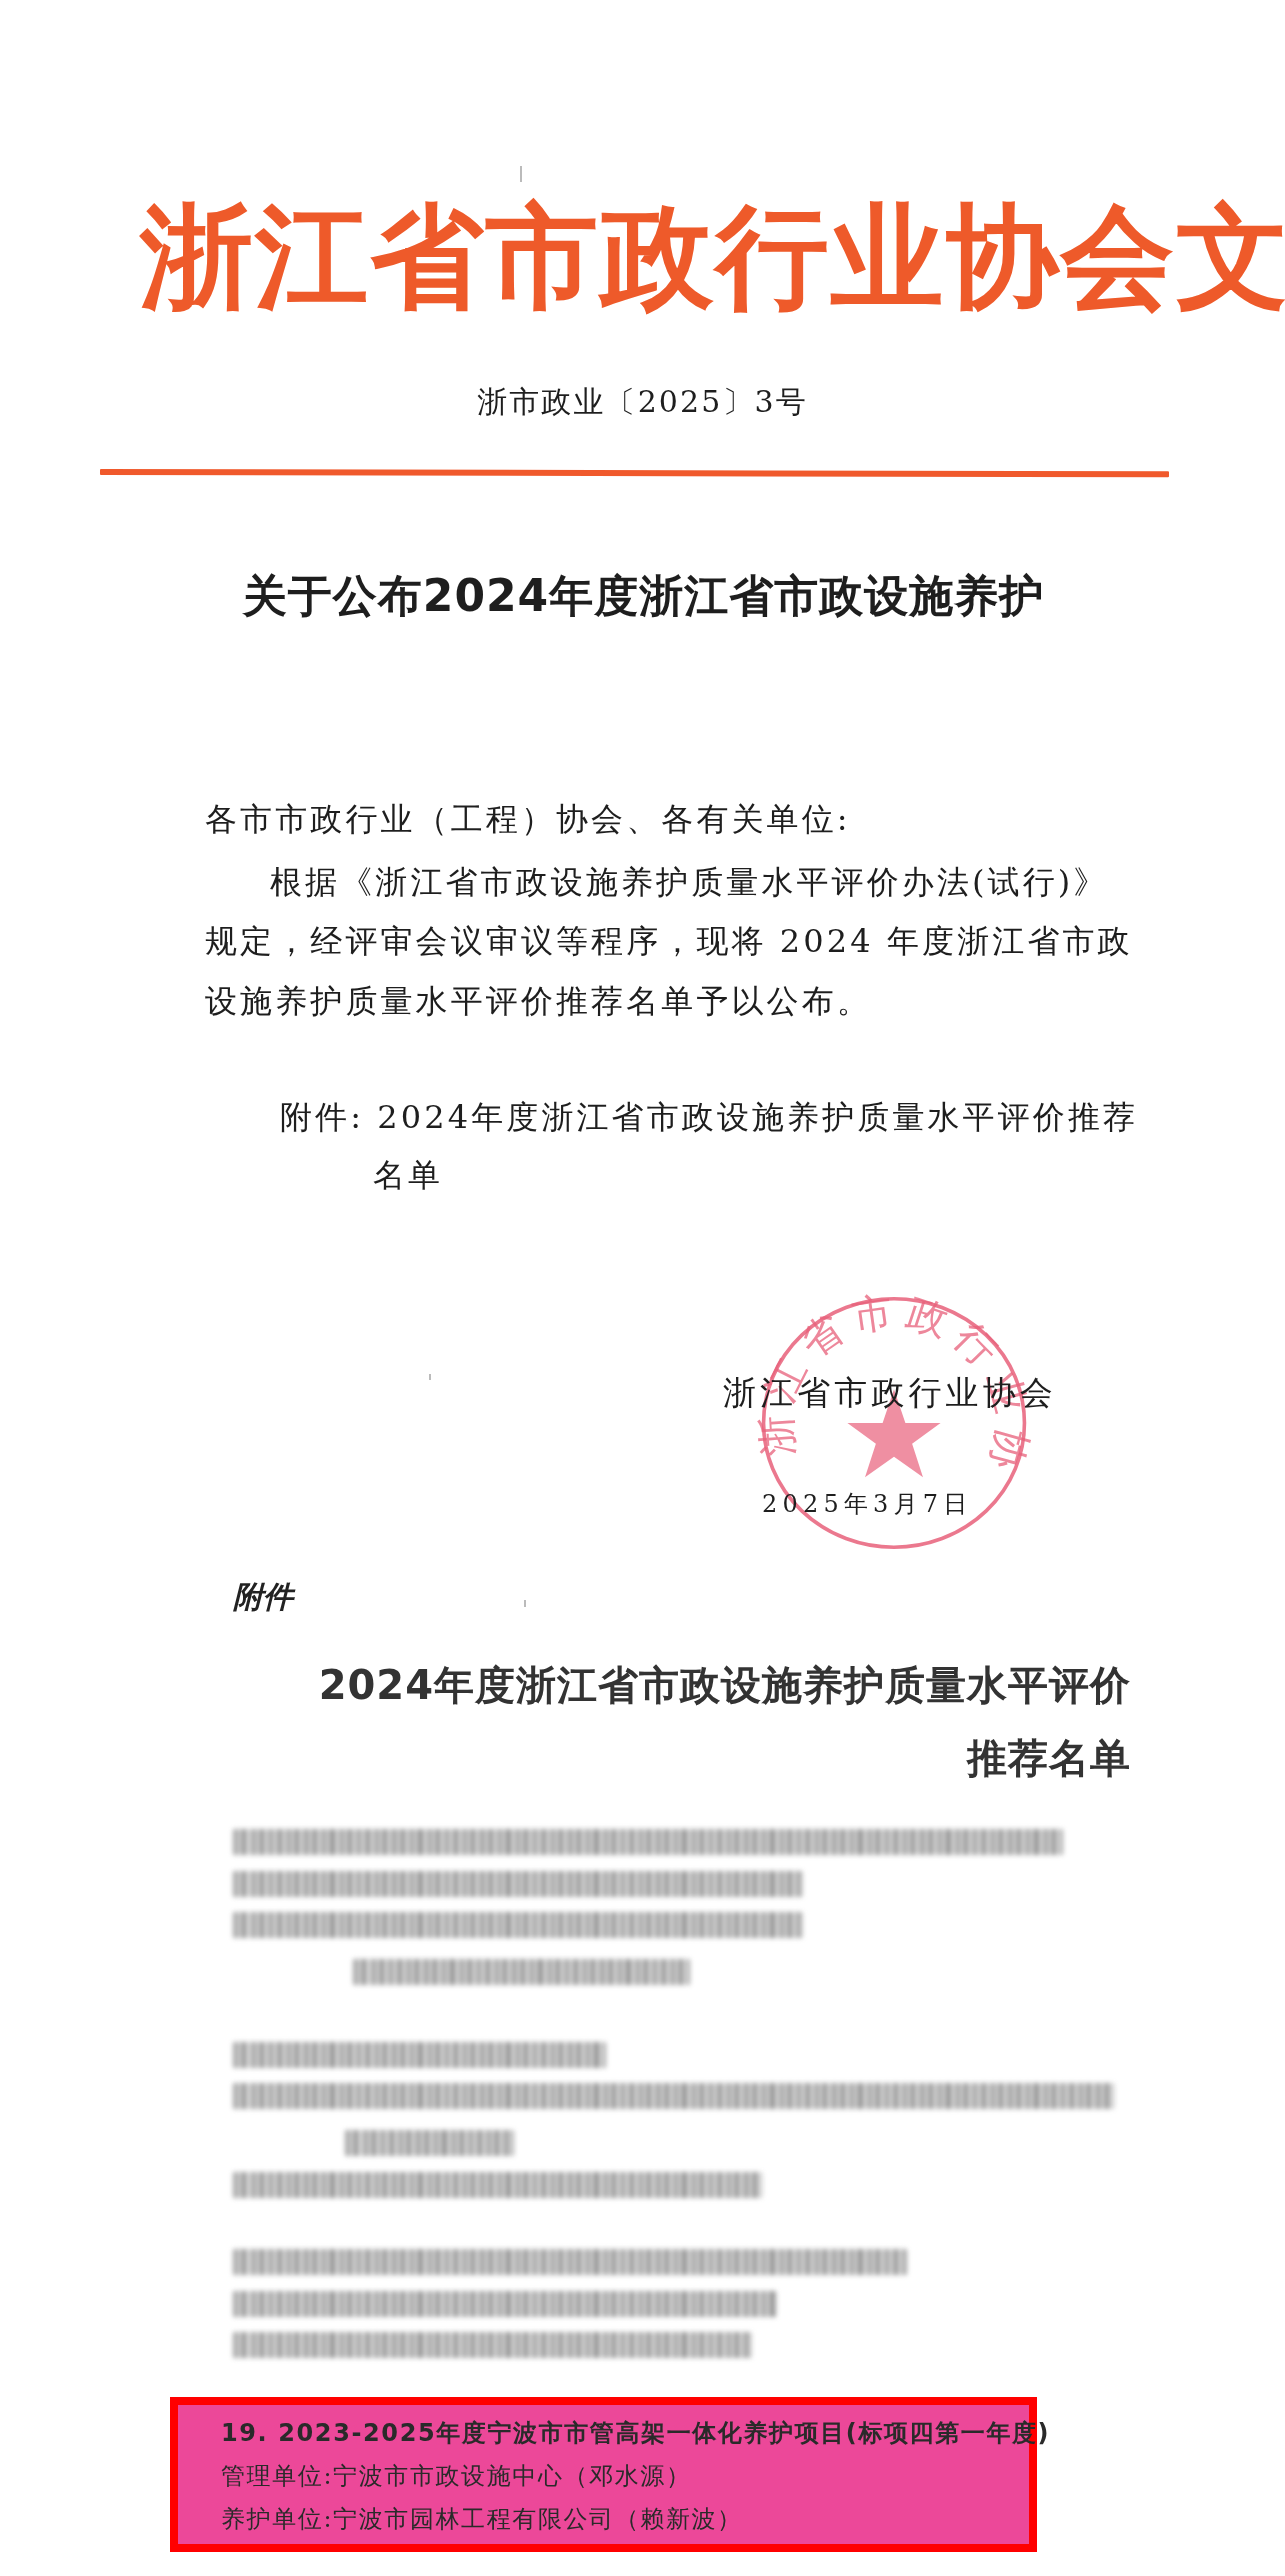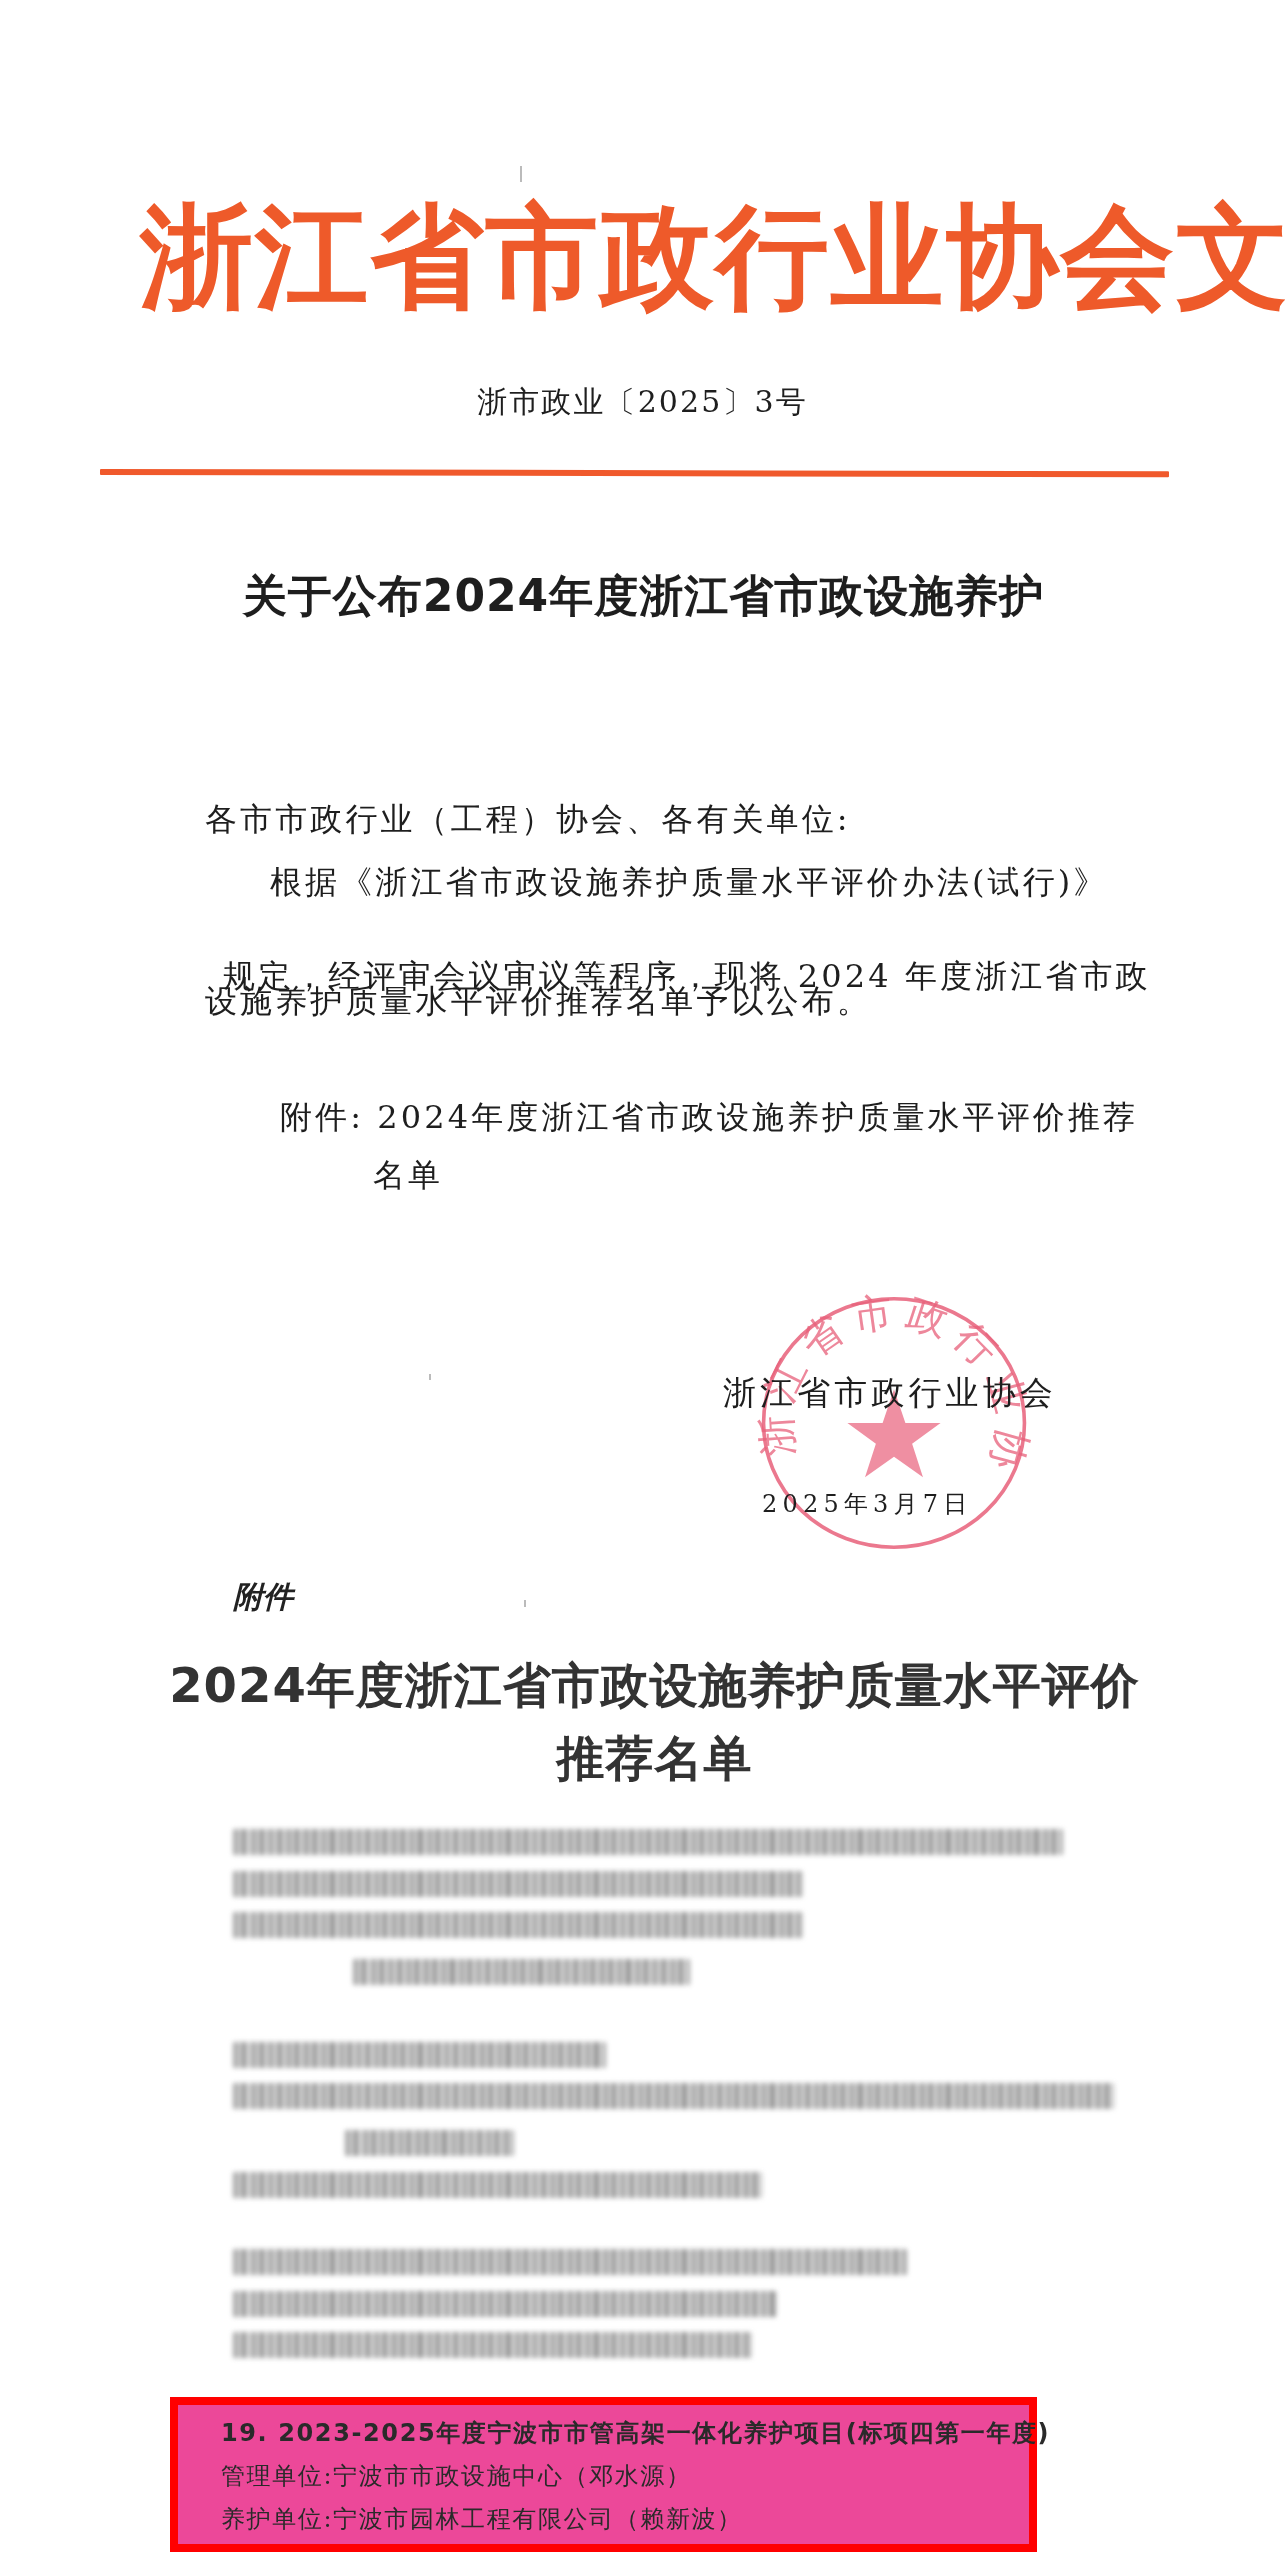--- a/index.html
+++ b/index.html
@@ -17,34 +17,34 @@
   .red-rule { left: 100px; top: 469px; width: 1069px; height: 6.2px;
     background: #f0592c; border-radius: 1px; transform: rotate(0.12deg); transform-origin: left center; }
 
   .notice-title { left: 156px; top: 557px; width: 975px; text-align: center;
     font-family: "DejaVu Sans", sans-serif; font-weight: bold; font-size: 44px;
     line-height: 78px; color: #1e1e1e; letter-spacing: 1px; }
 
   .body-text { font-size: 32px; line-height: 52px; color: #1e1e1e; letter-spacing: 3.1px; white-space: nowrap; }
   .salutation { left: 205px; top: 793px; }
   .para-l1 { left: 270px; top: 856px; }
-  .para-l2 { left: 223px; top: 915px; margin-top: 35px; }
+  .para-l2 { left: 205px; top: 915px; }
   .para-l3 { left: 205px; top: 975px; }
   .attach-l1 { left: 280px; top: 1091px; text-align: right; }
   .attach-l2 { left: 373px; top: 1149px; }
 
   .seal { left: 749px; top: 1291px; width: 290px; height: 264px; }
 
   .signer { left: 723px; top: 1369px; font-size: 33px; line-height: 47px; color: #1e1e1e; letter-spacing: 4.1px; white-space: nowrap; }
   .sign-date { left: 762px; top: 1481px; font-size: 24px; line-height: 47px; color: #1e1e1e; letter-spacing: 5.2px; white-space: nowrap; }
 
   .attach-label { left: 233px; top: 1576px; font-family: "DejaVu Sans", sans-serif; font-weight: bold; font-size: 30px; line-height: 41px; color: #222; font-style: italic; }
 
-  .list-title { left: 167px; top: 1649px; width: 975px; text-align: center;
-    font-family: "DejaVu Sans", sans-serif; font-weight: bold; font-size: 48px;
+  .list-title { left: 156px; top: 1649px; width: 975px; text-align: right;
+    font-family: "DejaVu Sans", sans-serif; font-weight: bold; font-size: 40px;
     line-height: 73px; color: #333; letter-spacing: 1px; }
 
   .redacted { position: absolute; height: 26px; background: repeating-linear-gradient(90deg,
       #9a9a9a 0 5.2px, #c9c9c9 5.2px 9.3px, #7d7d7d 9.3px 13.5px, #d6d6d6 13.5px 17.6px);
     filter: blur(2.6px); opacity: 0.85; border-radius: 1.6px; }
 
   .highlight-box { left: 170px; top: 2397px; width: 867px; height: 155px;
     border: 8.8px solid #ff0000; box-sizing: border-box; background: #ec4899; }
   .hl-line { position: absolute; left: 43px; white-space: nowrap; color: #2a2a2a; font-size: 24px; line-height: 36px; letter-spacing: 1.6px; }
   .hl-project { top: 10.4px; font-family: "DejaVu Sans", sans-serif; font-weight: bold; }

